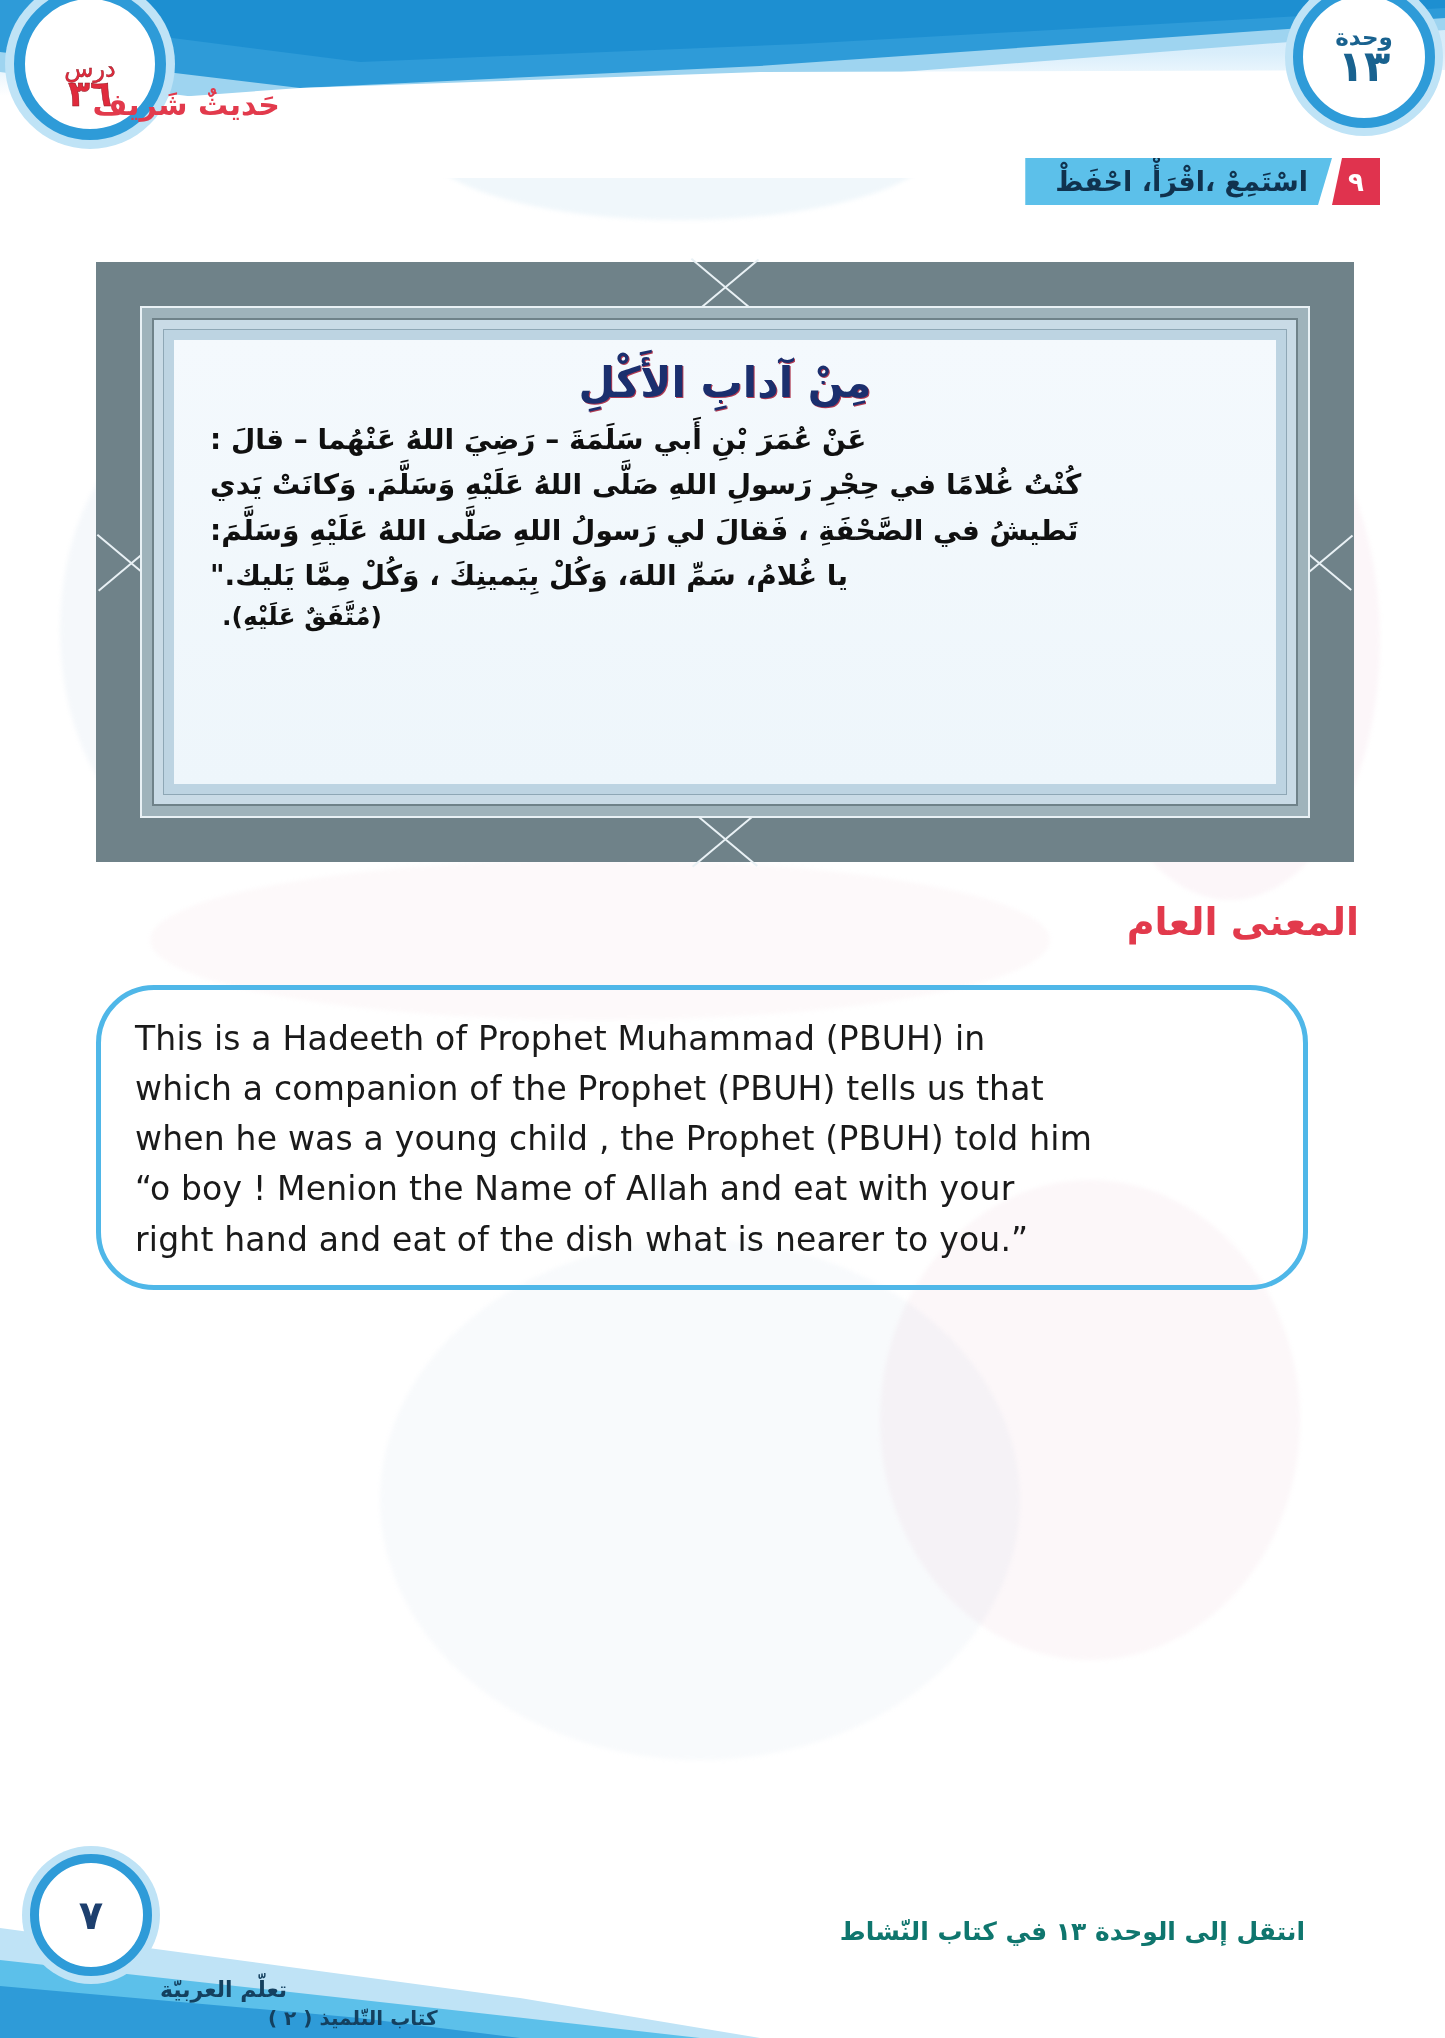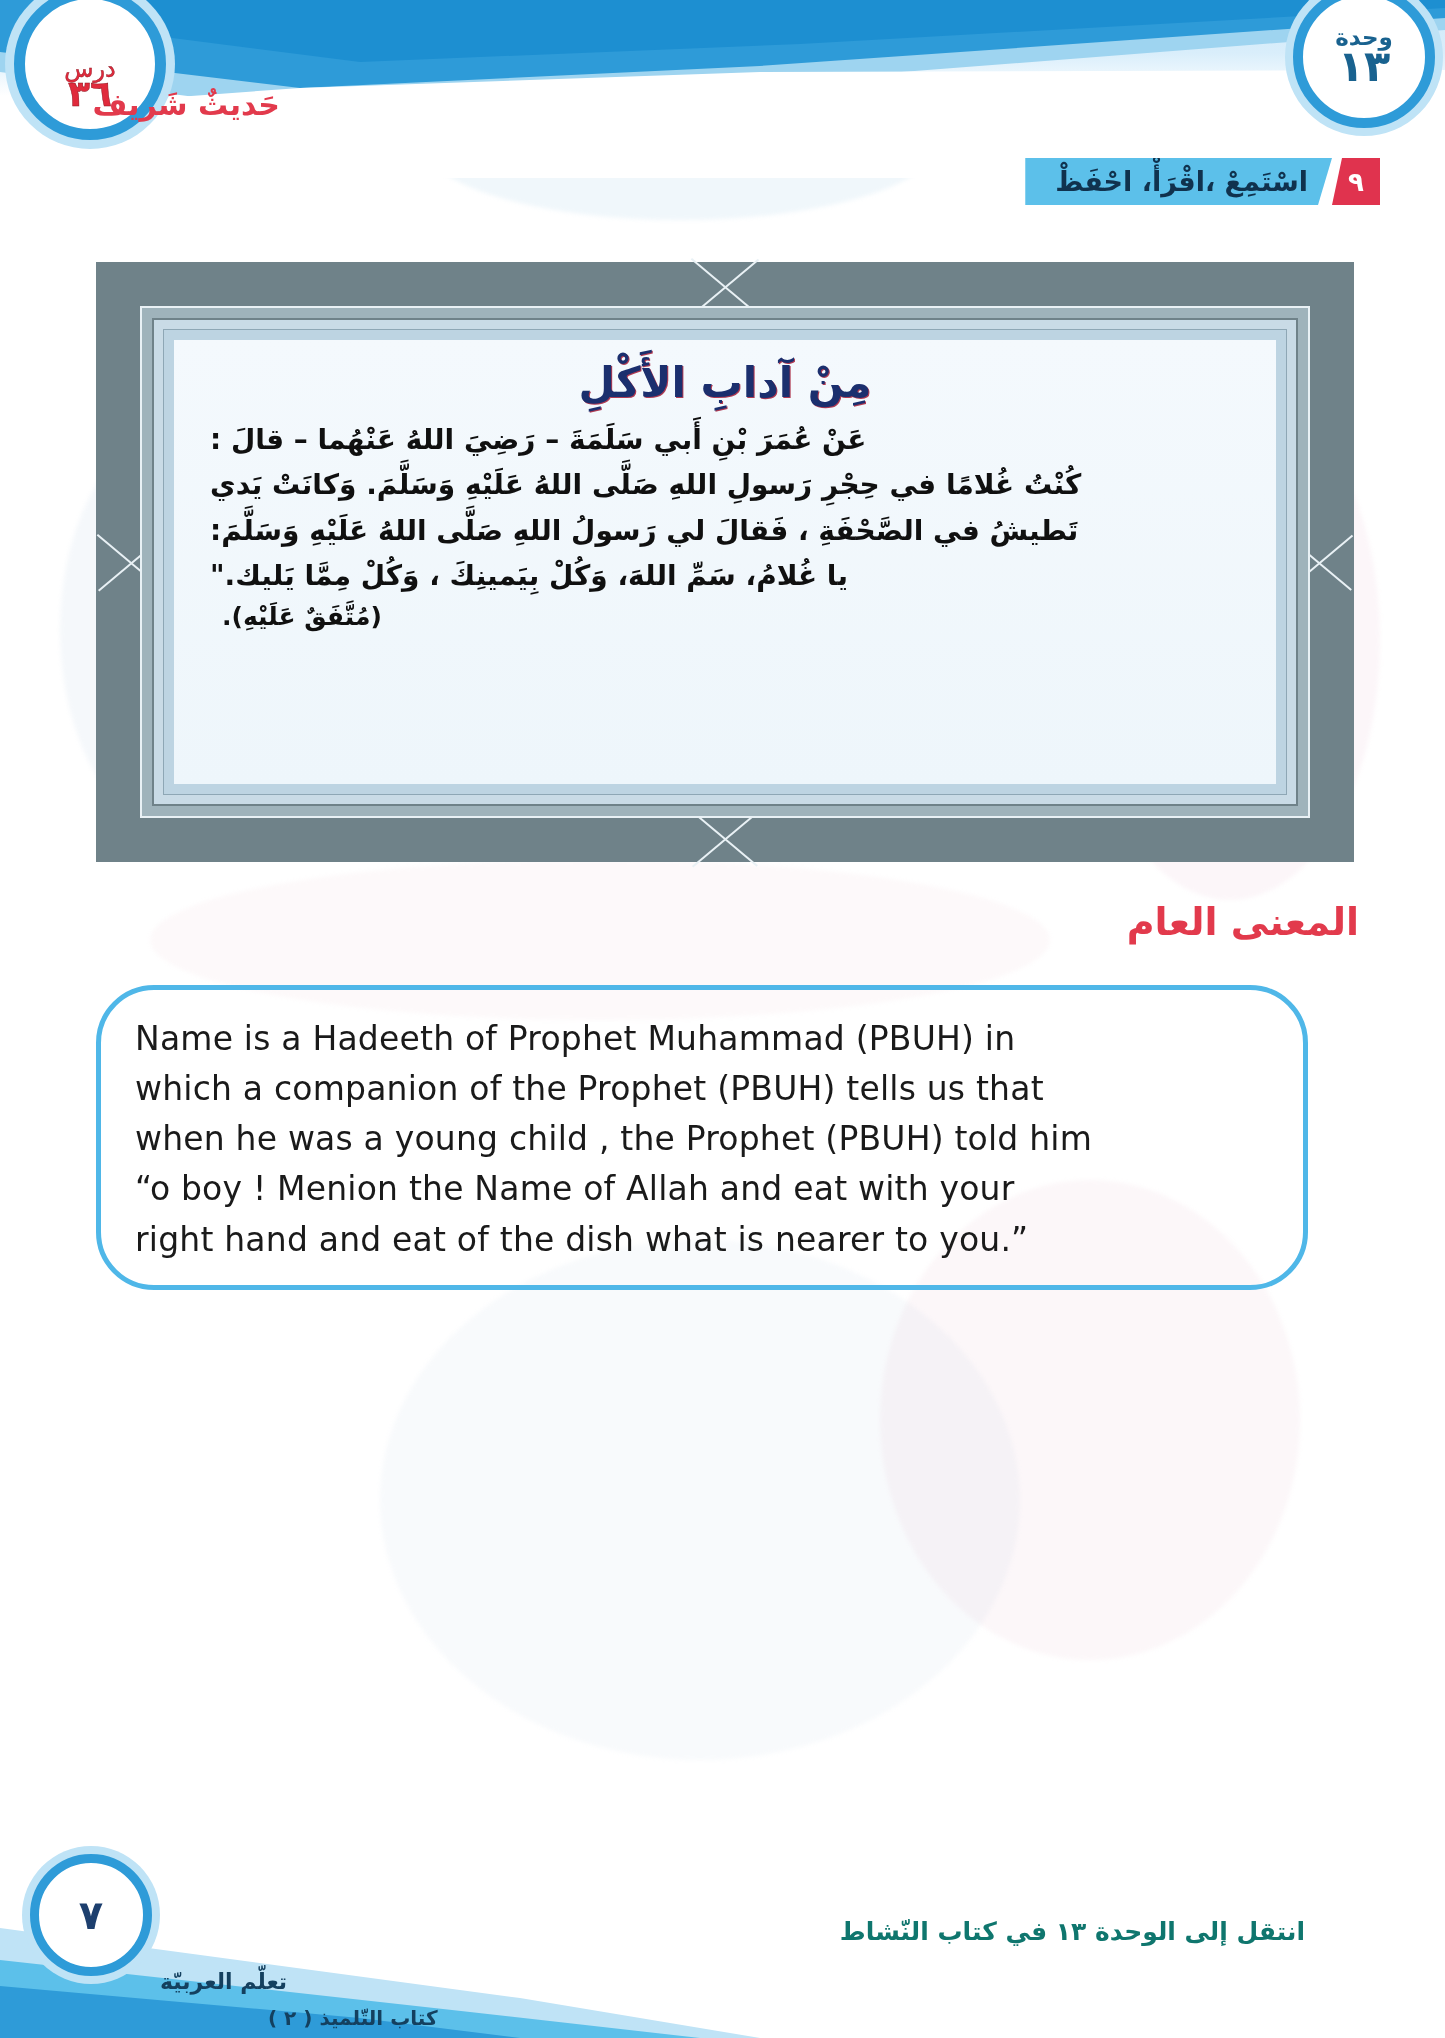--- a/index.html
+++ b/index.html
@@ -96,21 +96,21 @@
   .ft-wave-a{position:absolute;left:0;bottom:0;width:760px;height:132px;background:#bfe3f6;
     clip-path:polygon(0 22px,520px 92px,760px 132px,0 132px);}
   .ft-wave-b{position:absolute;left:0;bottom:0;width:700px;height:112px;background:#5cc0ea;
     clip-path:polygon(0 34px,470px 86px,700px 112px,0 112px);}
   .ft-wave-c{position:absolute;left:0;bottom:0;width:520px;height:78px;background:#2e9bd8;
     clip-path:polygon(0 26px,360px 58px,520px 78px,0 78px);}
   .page-circle{position:absolute;left:30px;bottom:62px;width:104px;height:104px;
     border-radius:50%;background:#ffffff;border:9px solid #2e9bd8;
     box-shadow:0 0 0 8px #bfe3f6;display:flex;align-items:center;justify-content:center;
     font-size:40px;color:#1d3f6e;font-weight:bold;}
-  .ft-brand{position:absolute;left:160px;bottom:44px;font-size:22px;color:#14405f;
+  .ft-brand{position:absolute;left:160px;bottom:36px;font-size:22px;color:#14405f;
     font-weight:bold;direction:rtl;}
   .ft-book{position:absolute;left:268px;bottom:8px;font-size:20px;color:#14405f;
     font-weight:bold;direction:rtl;}
   .ft-note{position:absolute;right:140px;bottom:92px;font-size:25px;color:#0f766e;
     font-weight:bold;direction:rtl;}
 </style>
 </head>
 <body>
 
 <div class="page-bg">
@@ -174,21 +174,21 @@
           </div>
         </div>
       </div>
     </div>
   </div>
 </div>
 
 <div class="meaning-head">المعنى العام</div>
 
 <div class="eng-box">
-  <div class="eng-line">Name is a Hadeeth of Prophet Muhammad (PBUH) in</div>
+  <div class="eng-line">This is a Hadeeth of Prophet Muhammad (PBUH) in</div>
   <div class="eng-line">which a companion of the Prophet (PBUH) tells us that</div>
   <div class="eng-line">when he was a young child , the Prophet (PBUH) told him</div>
   <div class="eng-line">“o boy ! Menion the Name of Allah and eat with your</div>
   <div class="eng-line">right hand and eat of the dish what is nearer to you.”</div>
 </div>
 
 <div class="footer">
   <div class="ft-wave-a"></div>
   <div class="ft-wave-b"></div>
   <div class="ft-wave-c"></div>

